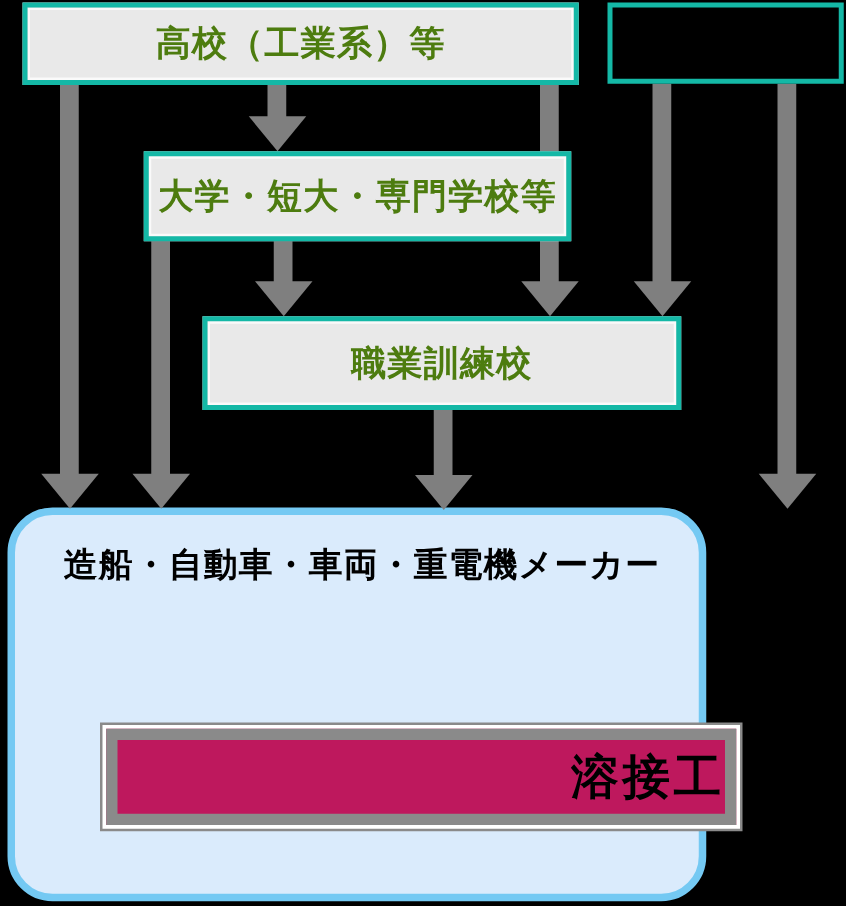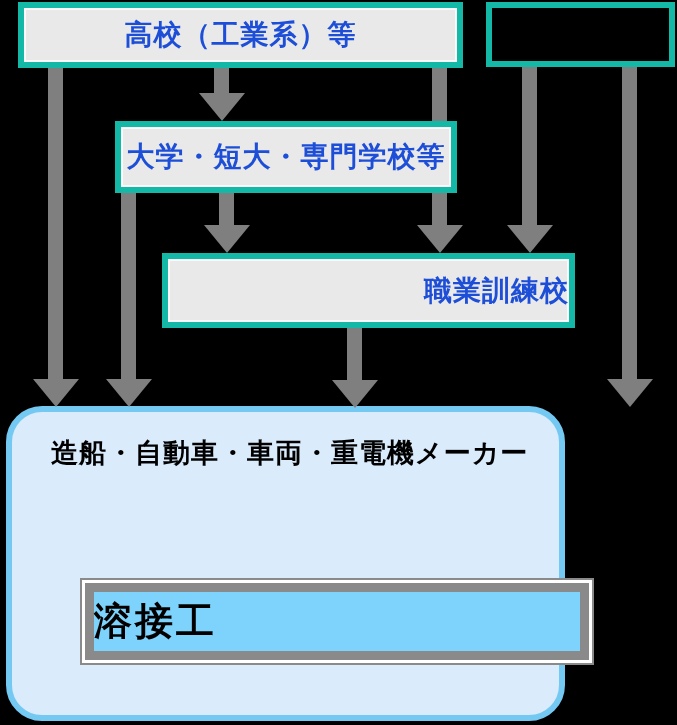--- a/index.html
+++ b/index.html
@@ -7,36 +7,36 @@
     width: 677px; height: 725px;
     position: relative;
     background: #000000;
     font-family: "DejaVu Sans", "Liberation Sans", sans-serif;
     overflow: hidden;
   }
   .gray-box {
     position: absolute;
     box-sizing: border-box;
     background: #e9e9e9;
-    border: 6px solid #14b8a6;
+    border: 4px solid #14b8a6;
     box-shadow: inset 0 0 0 2px #fafafa;
     display: flex;
     align-items: center;
     justify-content: center;
     font-weight: bold;
     font-size: 28px;
-    color: #1d4ed8;
+    color: #4d7c0f;
     letter-spacing: 1px;
     z-index: 3;
   }
   .box-highschool { left: 18px;  top: 2px;   width: 445px; height: 66px; }
   .box-unlabeled  { left: 486px; top: 2px;   width: 189px; height: 65px;
                     background: transparent; box-shadow: none; }
   .box-university { left: 73px;  top: 121px; width: 342px; height: 72px; margin-left: 42px; }
-  .box-training   { left: 162px; top: 253px; width: 413px; height: 75px; justify-content: flex-end; }
+  .box-training   { left: 162px; top: 253px; width: 383px; height: 75px; }
 
   .arrow { position: absolute; width: 46px; z-index: 2; }
   .arrow .shaft {
     position: absolute;
     left: 15px; top: 0; bottom: 26px;
     width: 15px;
     background: #7f7f7f;
   }
   .arrow .head {
     position: absolute;
@@ -73,26 +73,26 @@
     font-size: 27px;
     line-height: 34px;
     color: #000000;
     letter-spacing: 1px;
   }
   .welder-box {
     position: absolute;
     box-sizing: border-box;
     left: 85px; top: 583px;
     width: 504px; height: 77px;
-    background: #7dd3fc;
+    background: #be185d;
     border: 9px solid #8a8a8a;
     box-shadow: 0 0 0 3px #ffffff, 0 0 0 5px #8a8a8a;
     display: flex;
     align-items: center;
-    justify-content: flex-start;
+    justify-content: flex-end;
     font-weight: bold;
     font-size: 38px;
     color: #000000;
     letter-spacing: 3px;
     z-index: 4;
   }
 </style>
 </head>
 <body>
 

